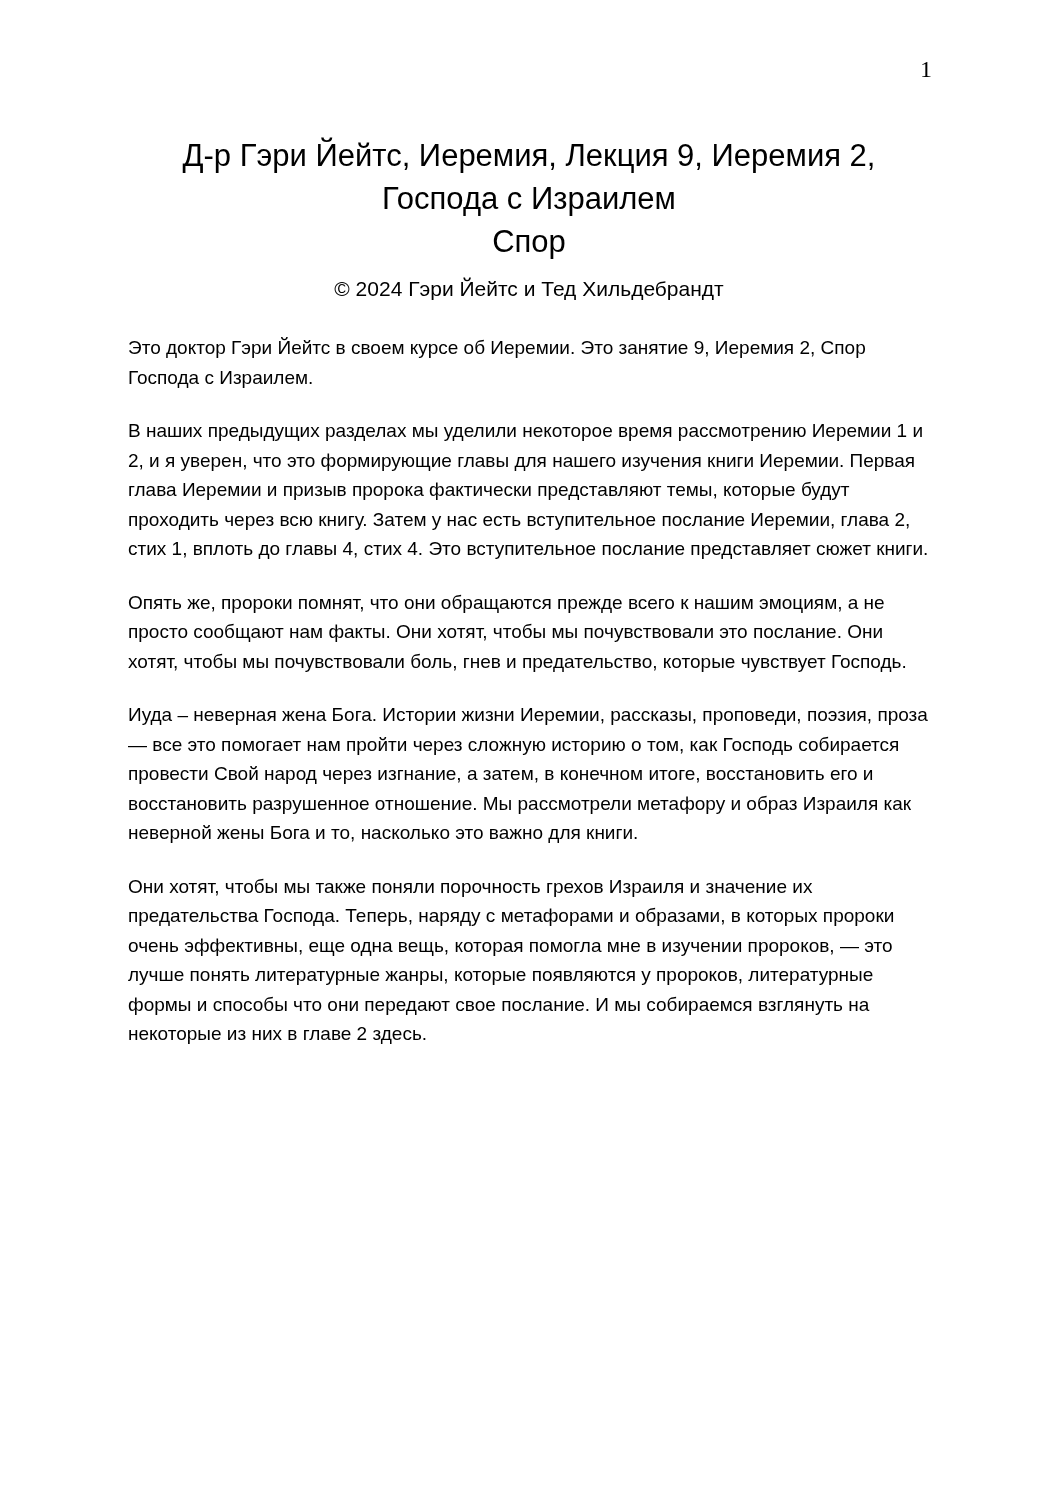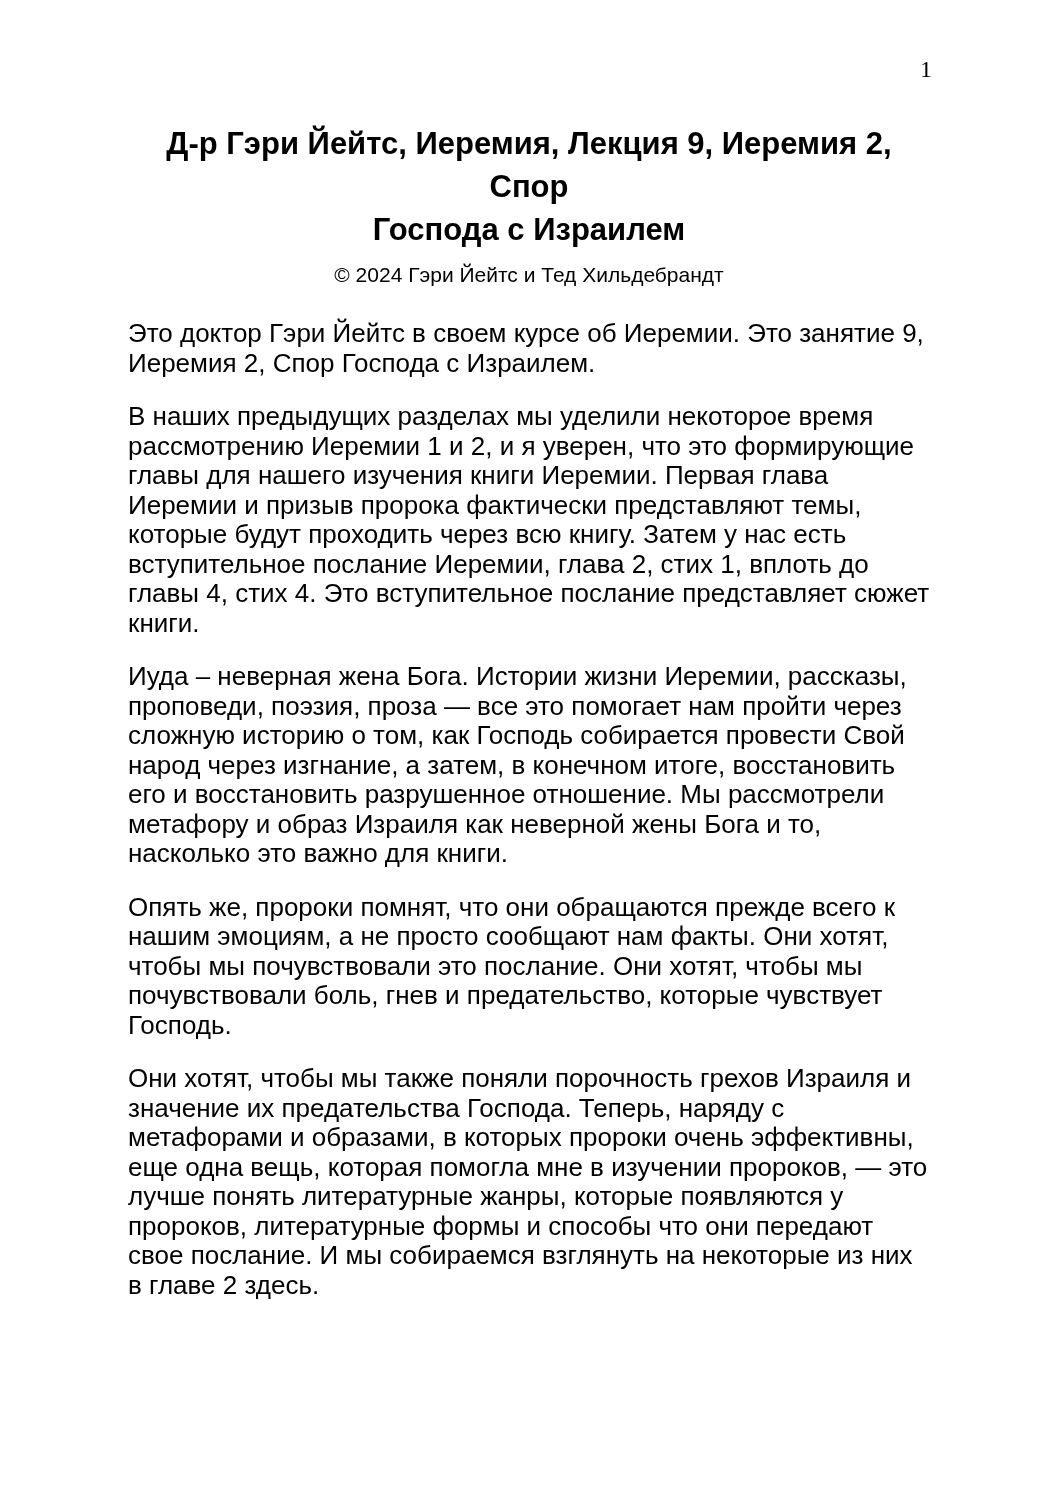--- a/index.html
+++ b/index.html
@@ -25,62 +25,62 @@
     font-family: "Liberation Serif", "DejaVu Serif", serif;
     font-size: 24px;
     line-height: 26px;
     color: #000000;
   }
   .doc-header {
     padding-top: 122px;
     text-align: center;
   }
   .doc-title {
-    margin: 0;
+    margin: 12px;
     font-size: 31px;
-    font-weight: 700;
+    font-weight: 400;
     line-height: 43px;
     letter-spacing: 0;
   }
   .doc-title .title-line {
     display: block;
   }
   .doc-copyright {
     margin: 10px 0 0 0;
     font-size: 21px;
     font-weight: 400;
     line-height: 28px;
   }
   .doc-body {
     margin: 30px 128px 0 128px;
-    font-size: 26px;
+    font-size: 19px;
     line-height: 29.5px;
     text-align: left;
   }
   .doc-body p {
     margin: 0 0 24px 0;
   }
 </style>
 </head>
 <body>
 
 <div class="page">
 
   <div class="page-number">1</div>
 
   <div class="doc-header">
     <h1 class="doc-title">
       <span class="title-line">Д-р Гэри Йейтс, Иеремия, Лекция 9, Иеремия 2,</span>
+      <span class="title-line">Господа с Израилем</span>
       <span class="title-line">Спор</span>
-      <span class="title-line">Господа с Израилем</span>
     </h1>
     <p class="doc-copyright">© 2024 Гэри Йейтс и Тед Хильдебрандт</p>
   </div>
 
   <div class="doc-body">
     <p>Это доктор Гэри Йейтс в своем курсе об Иеремии. Это занятие 9, Иеремия 2, Спор Господа с Израилем.</p>
     <p>В наших предыдущих разделах мы уделили некоторое время рассмотрению Иеремии 1 и 2, и я уверен, что это формирующие главы для нашего изучения книги Иеремии. Первая глава Иеремии и призыв пророка фактически представляют темы, которые будут проходить через всю книгу. Затем у нас есть вступительное послание Иеремии, глава 2, стих 1, вплоть до главы 4, стих 4. Это вступительное послание представляет сюжет книги.</p>
+    <p>Опять же, пророки помнят, что они обращаются прежде всего к нашим эмоциям, а не просто сообщают нам факты. Они хотят, чтобы мы почувствовали это послание. Они хотят, чтобы мы почувствовали боль, гнев и предательство, которые чувствует Господь.</p>
     <p>Иуда – неверная жена Бога. Истории жизни Иеремии, рассказы, проповеди, поэзия, проза — все это помогает нам пройти через сложную историю о том, как Господь собирается провести Свой народ через изгнание, а затем, в конечном итоге, восстановить его и восстановить разрушенное отношение. Мы рассмотрели метафору и образ Израиля как неверной жены Бога и то, насколько это важно для книги.</p>
-    <p>Опять же, пророки помнят, что они обращаются прежде всего к нашим эмоциям, а не просто сообщают нам факты. Они хотят, чтобы мы почувствовали это послание. Они хотят, чтобы мы почувствовали боль, гнев и предательство, которые чувствует Господь.</p>
     <p>Они хотят, чтобы мы также поняли порочность грехов Израиля и значение их предательства Господа. Теперь, наряду с метафорами и образами, в которых пророки очень эффективны, еще одна вещь, которая помогла мне в изучении пророков, — это лучше понять литературные жанры, которые появляются у пророков, литературные формы и способы что они передают свое послание. И мы собираемся взглянуть на некоторые из них в главе 2 здесь.</p>
   </div>
 
 </div>
 
 </body></html>

